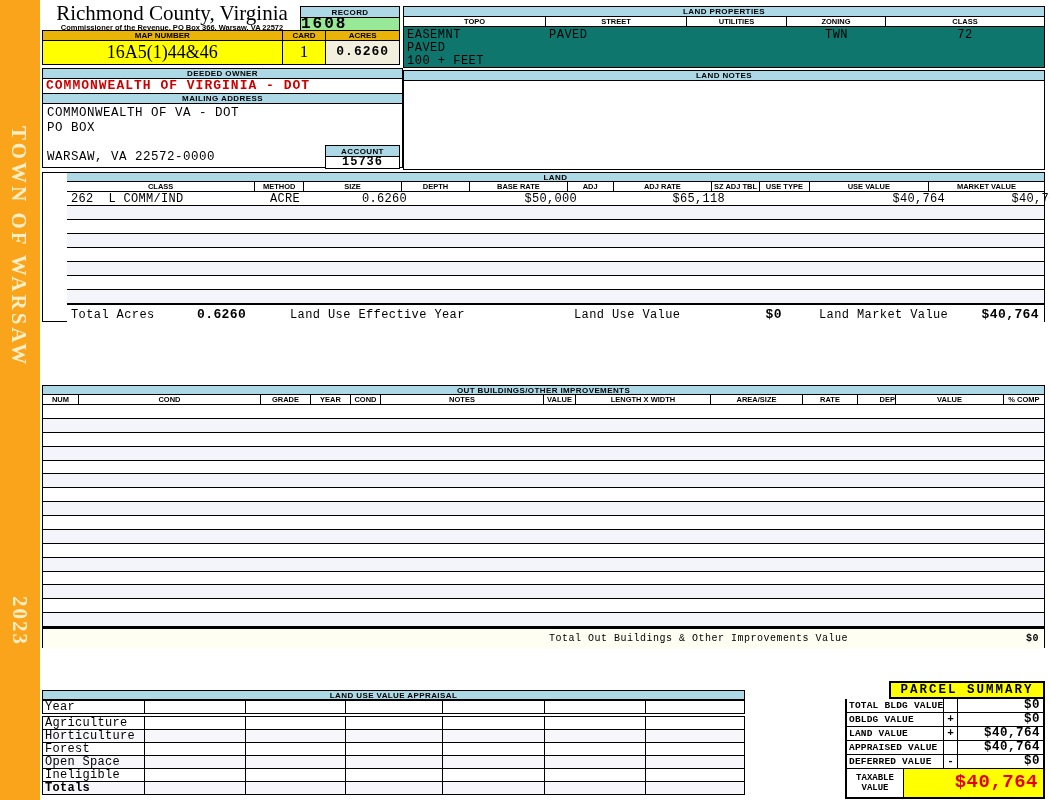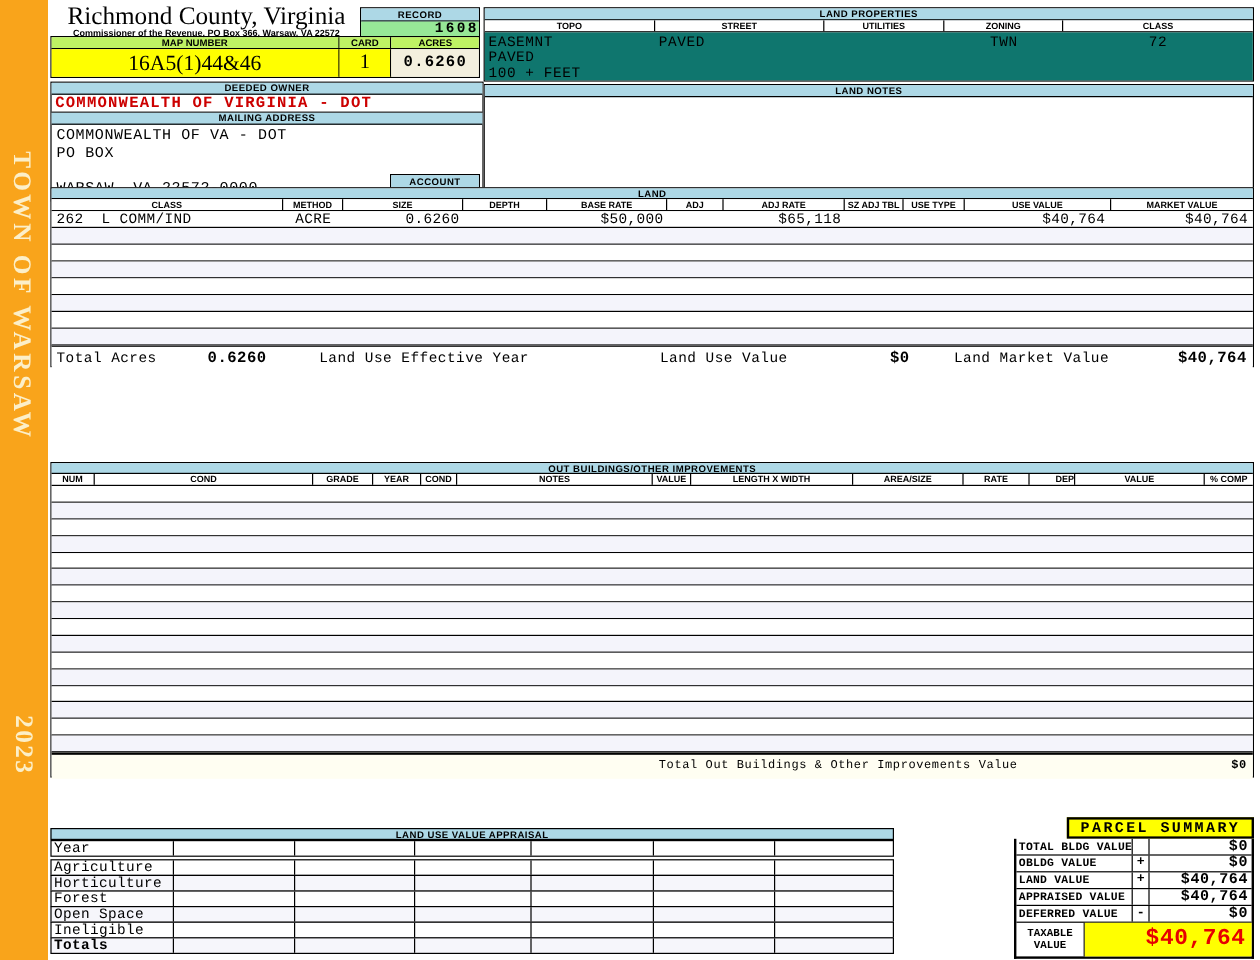--- a/index.html
+++ b/index.html
@@ -33,26 +33,26 @@
   .out-stripes { display: flex; flex-direction: column; height: 222px; }
   .out-stripes .srow { flex: 1; }
 
   
   .title-wrap { left: 44px; top: 2px; width: 256px; text-align: center; }
   .title { font-family: "Liberation Serif", serif; font-size: 21px; color: #000; line-height: 22px; }
   .subtitle { font-size: 7.5px; font-weight: bold; line-height: 8px; }
 
   .record-box { left: 300px; top: 6px; width: 100px; border: 1px solid #000; }
   .record-box .bar { height: 11px; line-height: 11px; }
-  .record-val { height: 12px; background: #97E897; font-size: 12px; font-weight: bold;
-                text-align: right; line-height: 12px; letter-spacing: 2px; }
+  .record-val { height: 12px; background: #97E897; font-size: 16px; font-weight: bold;
+                text-align: left; line-height: 12px; letter-spacing: 2px; }
 
   .mapcard { left: 42px; top: 30px; width: 358px; border: 1px solid #000; }
   .mc-head { display: flex; height: 10px; border-bottom: 1px solid #000; }
-  .mc-head > div { background: #bef264; font-size: 8px; font-weight: bold; text-align: center;
+  .mc-head > div { background: #eab308; font-size: 8px; font-weight: bold; text-align: center;
                    line-height: 9px; border-right: 1px solid #000; }
   .mc-head > div:last-child { border-right: none; }
   .mc-vals { display: flex; height: 23px; }
   .mc-vals > div { border-right: 1px solid #000; }
   .mc-vals > div:last-child { border-right: none; }
   .map-val  { width: 241px; background: #FFFF00; font-family: "Liberation Serif", serif;
               font-size: 18px; text-align: center; line-height: 22px; }
   .card-val { width: 44px; background: #FFFF00; font-family: "Liberation Serif", serif;
               font-size: 17px; text-align: center; line-height: 22px; }
   .acres-val{ width: 73px; background: #F3EFDE; font-size: 13px; font-weight: bold;
@@ -71,21 +71,21 @@
   .addr span { position: absolute; left: 4px; font-size: 12.5px; letter-spacing: .5px; white-space: pre; }
 
   .account { left: 325px; top: 145px; width: 75px; border: 1px solid #000; background: #fff; }
   .account .bar { height: 11px; line-height: 11px; }
   .account-val { height: 11px; font-size: 12px; font-weight: bold; text-align: center;
                  line-height: 11px; letter-spacing: 1px; }
 
   .landnotes { left: 403px; top: 70px; width: 642px; height: 100px; border: 1px solid #000; background: #fff; }
 
   
-  .land-sec { left: 42px; top: 156px; width: 1003px; height: 150px; border: 1px solid #000; background: #fff; }
+  .land-sec { left: 42px; top: 172px; width: 1003px; height: 150px; border: 1px solid #000; background: #fff; padding-left: 24px; }
   .land-sec .bar { height: 9px; line-height: 9px; }
   .datarow { position: relative; height: 14px; border-bottom: 1px solid #000; background: #fff; }
   .datarow span { position: absolute; font-size: 12px; letter-spacing: .3px; white-space: pre;
                   line-height: 13px; }
   .r { text-align: right; }
   .totrow { position: relative; height: 19px; background: #fff; border-top: 1px solid #000; }
   .totrow span { position: absolute; top: 3px; font-size: 12px; letter-spacing: .4px; white-space: pre; }
   .totrow .b { font-weight: bold; font-size: 13px; top: 2px; }
 
   

